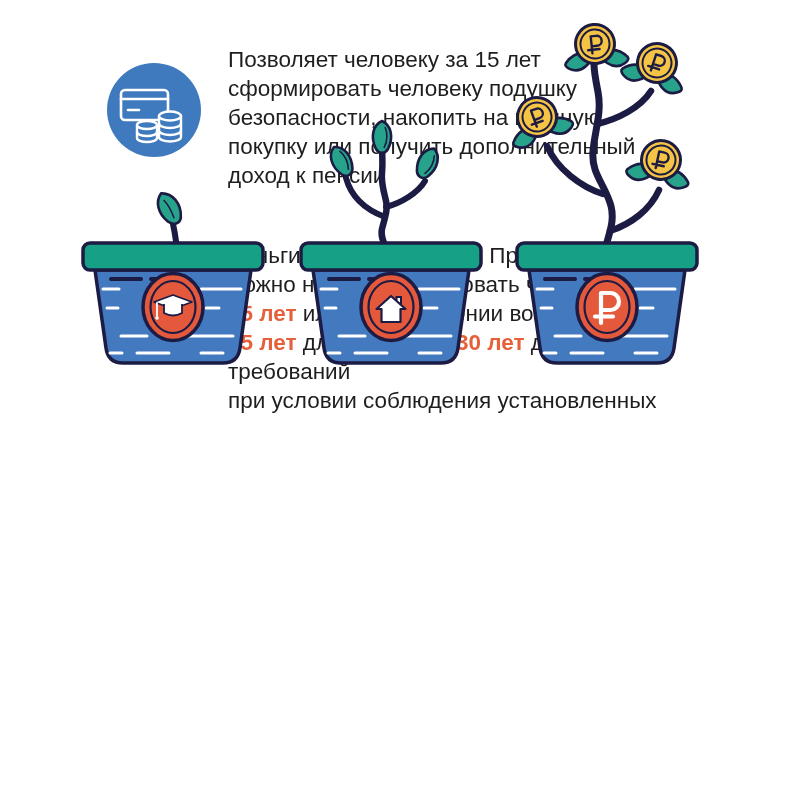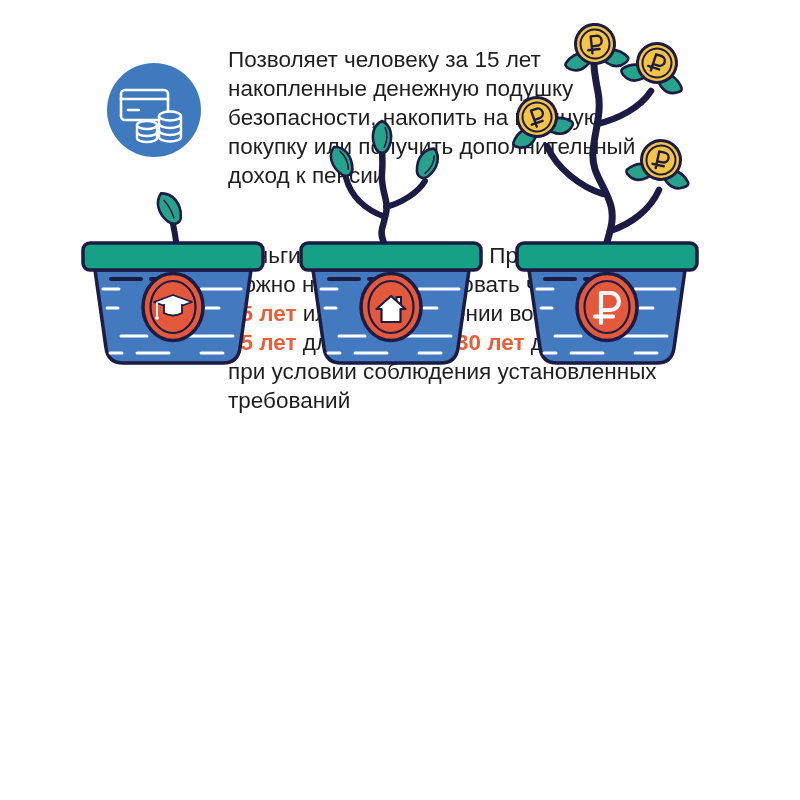--- a/index.html
+++ b/index.html
@@ -46,21 +46,21 @@
         <path d="M30 69 a10 4 0 0 0 20 0" class="no-f"></path>
         <path d="M52 53 v21 a11 4.5 0 0 0 22 0 v-21" class="f-iconblue"></path>
         <ellipse cx="63" cy="53" rx="11" ry="4.5" class="f-iconblue"></ellipse>
         <path d="M52 60.5 a11 4.5 0 0 0 22 0" class="no-f"></path>
         <path d="M52 67.5 a11 4.5 0 0 0 22 0" class="no-f"></path>
       </g>
     </svg>
   </div>
   <div class="para" style="left:228px;top:45px;">
       <div class="line"><span>Позволяет человеку за 15 лет</span></div>
-      <div class="line"><span>накопленные денежную подушку</span></div>
+      <div class="line"><span>сформировать человеку подушку</span></div>
       <div class="line"><span>безопасности, накопить на крупную</span></div>
       <div class="line"><span>покупку или получить дополнительный</span></div>
       <div class="line"><span>доход к пенсии</span></div>
     </div>
 
   <div class="icon-circle" style="left:108px;top:260px;width:96px;height:96px;">
     <svg width="96" height="96" viewBox="0 0 96 96" aria-hidden="true">
       <defs>
           <clipPath id="hcl">
             <circle cx="48" cy="48" r="46.5"></circle>
@@ -79,22 +79,22 @@
         <path d="M12 83 C21 90 42 91 53 85 C59 81 64 75 68 68"></path>
         <path d="M5 90 C9 85 13 80 16.5 76.5 M12 96 C16 91 20 86 23.5 82"></path>
       </g>
     </svg>
   </div>
   <div class="para" style="left:228px;top:241px;">
       <div class="line"><span>Деньги, накопленные по Программе,</span></div>
       <div class="line"><span>можно начать использовать через</span></div>
       <div class="line"><span class="hl">15 лет</span><span> или по достижении возраста</span></div>
       <div class="line"><span class="hl">55 лет</span><span> для женщин и </span><span class="hl">30 лет</span><span> для мужчин,</span></div>
+      <div class="line"><span>требований</span></div>
       <div class="line"><span>при условии соблюдения установленных</span></div>
-      <div class="line"><span>требований</span></div>
     </div>
 
   <svg class="pots-svg" width="800" height="400" viewBox="0 400 800 400" aria-hidden="true">
     <defs>
       <g id="pot">
         <path class="f-blue s-navy" stroke-width="3.5" d="M-78 670 L78 670 L67 748 Q65 763 50 763 L-50 763 Q-65 763 -67 748 Z"></path>
         <rect class="f-teal s-navy" stroke-width="3.5" x="-90" y="643" width="180" height="27" rx="7"></rect>
         <g class="no-f s-navy" stroke-width="4" stroke-linecap="round">
           <path d="M-62 679 h30"></path>
             <path d="M-22 679 h12"></path>

